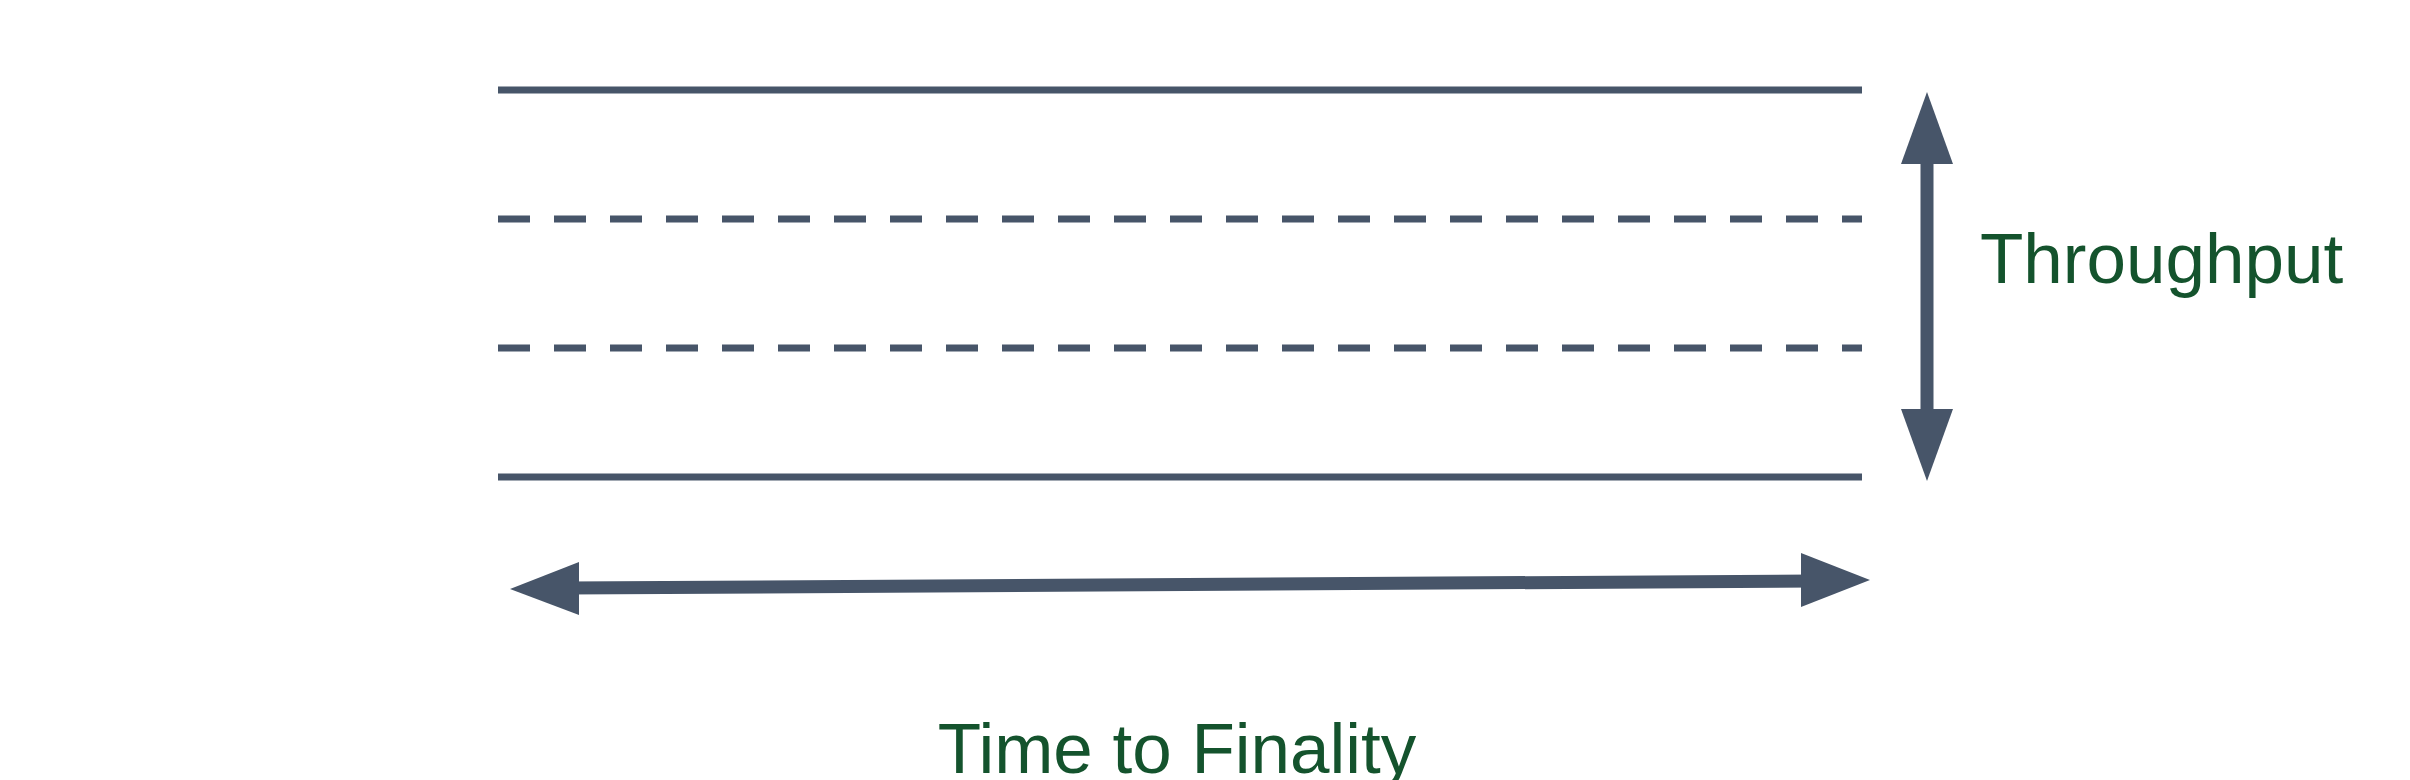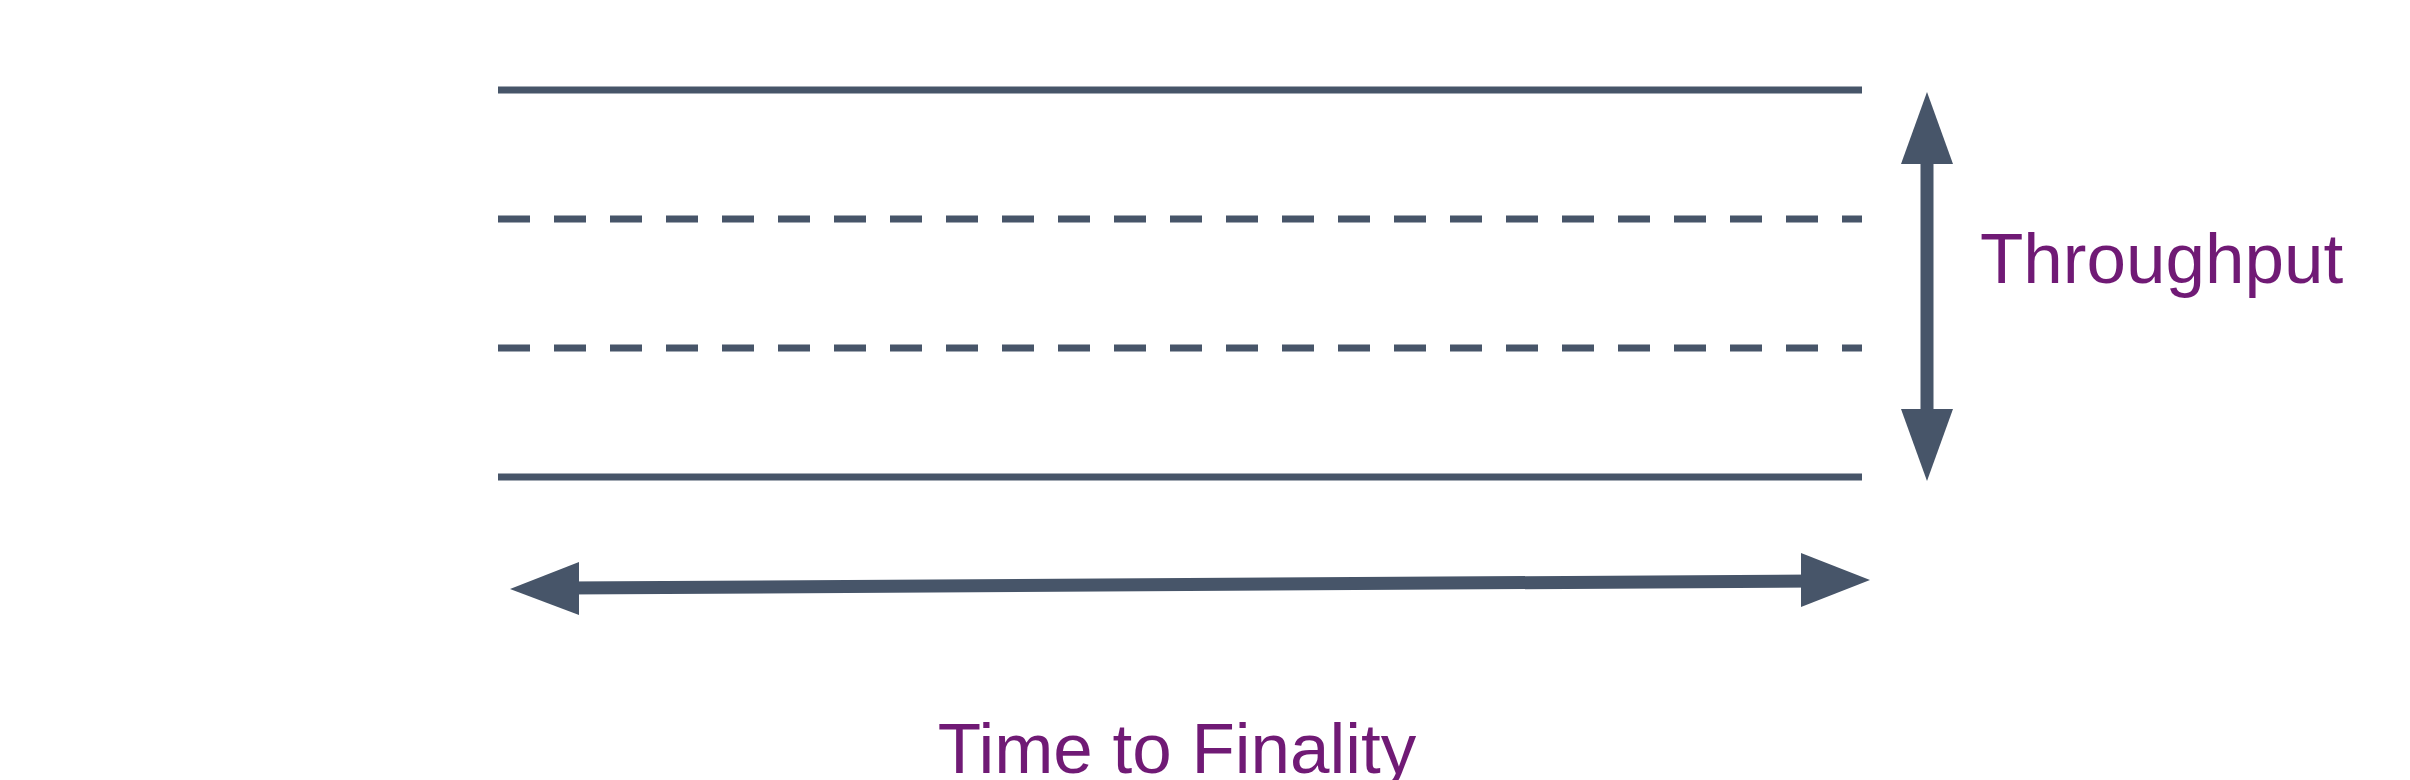--- a/index.html
+++ b/index.html
@@ -17,21 +17,21 @@
   }
   .diagram-svg {
     position: absolute;
     left: 0;
     top: 0;
     width: 2410px;
     height: 780px;
   }
   .label {
     position: absolute;
-    color: #701a75;
+    color: #14532d;
     font-size: 71px;
     line-height: 1;
     white-space: nowrap;
   }
   .label-throughput {
     left: 1980px;
     top: 223px;
   }
   .label-time-to-finality {
     left: 1177px;

